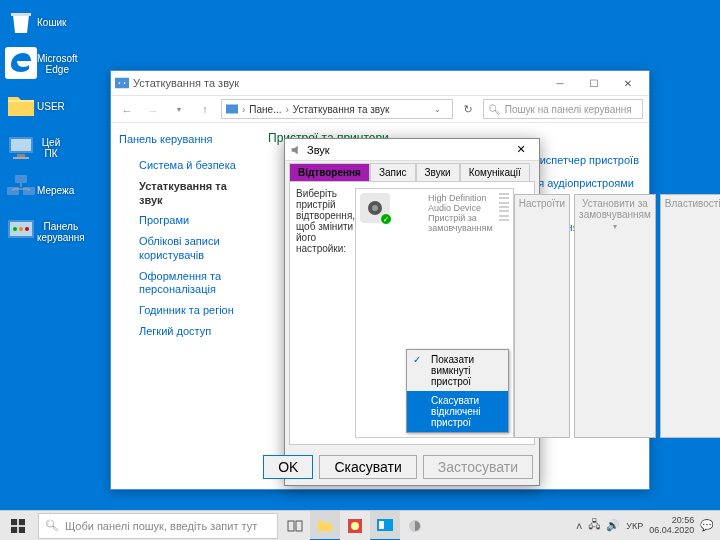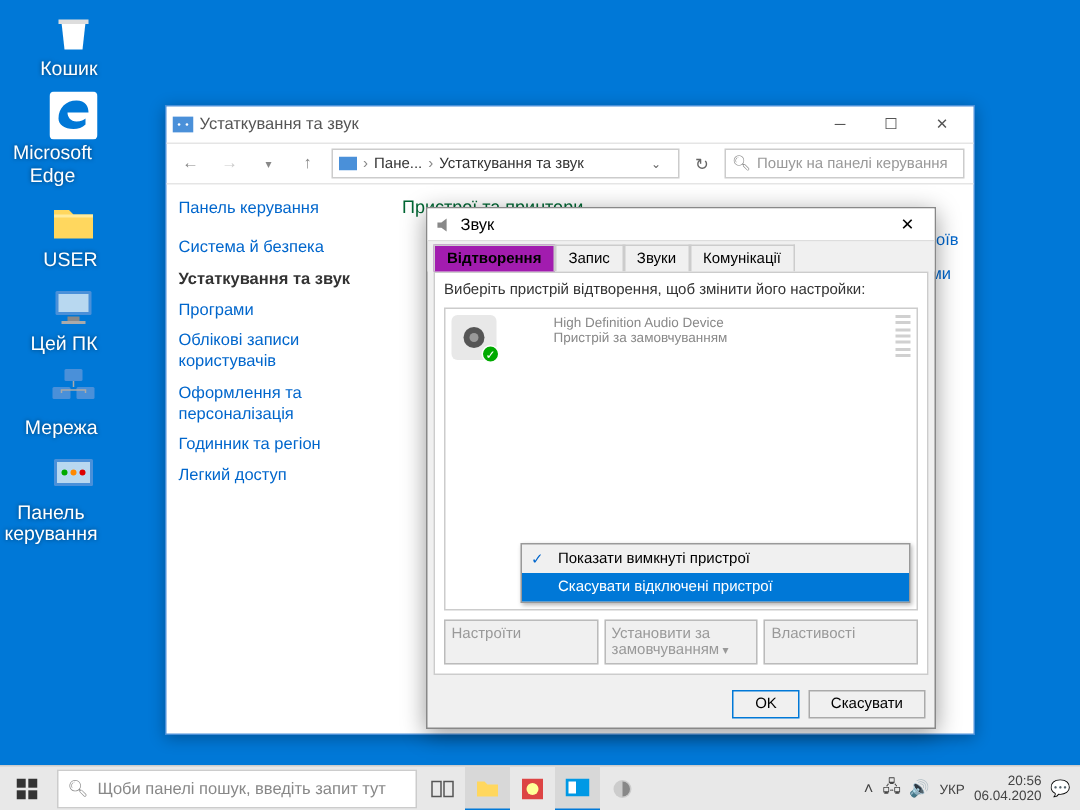--- a/index.html
+++ b/index.html
@@ -1,20 +1,20 @@
 <!DOCTYPE html>
 <html><head>
 <meta charset="utf-8">
 <style>
 * { margin: 0; padding: 0; box-sizing: border-box; font-family: "Segoe UI", Tahoma, sans-serif; }
 body { width: 720px; height: 540px; background: #0078d7; overflow: hidden; position: relative; }
 
 
 .desktop-icons { position: absolute; top: 5px; left: 5px; width: 60px; }
-.desktop-icon { display: flex; flex-direction: column; align-items: flex-end; margin-bottom: 8px; color: #fff; font-size: 13px; text-align: center; cursor: pointer; }
+.desktop-icon { display: flex; align-items: center; margin-bottom: 8px; color: #fff; font-size: 10px; text-align: center; cursor: pointer; }
 .desktop-icon .ico { width: 32px; height: 32px; margin-bottom: 2px; display: flex; align-items: center; justify-content: center; }
 .desktop-icon .ico svg { width: 32px; height: 32px; }
 .desktop-icon span { text-shadow: 0 0 3px rgba(0,0,0,0.5); line-height: 1.1; }
 
 
 .cp-window { position: absolute; top: 70px; left: 110px; width: 540px; height: 420px; background: #fff; border: 1px solid #4a90d9; box-shadow: 0 2px 10px rgba(0,0,0,0.3); }
 .cp-titlebar { height: 24px; display: flex; align-items: center; padding: 0 4px; font-size: 11px; color: #555; }
 .cp-titlebar .cp-icon { width: 14px; height: 14px; margin-right: 4px; }
 .cp-titlebar .title-text { flex: 1; }
 .cp-titlebar .win-controls { display: flex; }
@@ -26,62 +26,62 @@
 .breadcrumb-box .crumb { color: #333; }
 .breadcrumb-box .sep { color: #888; padding: 0 2px; }
 .dd-btn { width: 14px; color: #666; }
 .refresh-btn { width: 18px; height: 18px; display: flex; align-items: center; justify-content: center; }
 .search-box { width: 160px; height: 20px; border: 1px solid #ccc; display: flex; align-items: center; padding: 0 4px; font-size: 10px; color: #999; }
 .search-box .s-icon { margin-right: 4px; color: #888; }
 
 .cp-body { display: flex; height: calc(100% - 52px); }
 .cp-sidebar { width: 145px; padding: 10px 8px; font-size: 11px; }
 .cp-sidebar .home-link { color: #0066cc; margin-bottom: 14px; display: block; }
-.cp-sidebar .side-link { color: #0066cc; display: block; margin-bottom: 7px; line-height: 1.25; }
+.cp-sidebar .side-link { color: #0066cc; display: block; margin-bottom: 7px; line-height: 1.25; margin-left: 20px; }
 .cp-sidebar .side-link.active { color: #333; font-weight: 600; }
 
 .cp-main { flex: 1; padding: 8px 12px; position: relative; font-size: 11px; }
 .cp-main .category-title { color: #006633; font-size: 12px; margin-bottom: 6px; }
 .cp-main .right-links { position: absolute; right: 10px; top: 30px; font-size: 11px; }
 .cp-main .right-links .rlink { color: #0066cc; display: flex; align-items: center; margin-bottom: 10px; gap: 4px; }
 
 
-.sound-window { position: absolute; top: 138px; left: 284px; width: 340px; height: 348px; background: #f0f0f0; border: 1px solid #888; box-shadow: 0 3px 15px rgba(0,0,0,0.4); display: flex; flex-direction: column; }
+.sound-window { position: absolute; top: 138px; left: 284px; width: 256px; height: 348px; background: #f0f0f0; border: 1px solid #888; box-shadow: 0 3px 15px rgba(0,0,0,0.4); display: flex; flex-direction: column; }
 .sound-titlebar { height: 22px; display: flex; align-items: center; padding: 0 4px; background: #fff; font-size: 11px; border-bottom: 1px solid #ddd; }
 .sound-titlebar .s-icon-tb { width: 14px; height: 14px; margin-right: 4px; }
 .sound-titlebar .s-title { flex: 1; }
 .sound-titlebar .s-close { width: 28px; height: 18px; display: flex; align-items: center; justify-content: center; font-size: 11px; cursor: pointer; }
 
 .sound-tabs { display: flex; font-size: 10px; padding: 2px 4px 0 4px; background: #f0f0f0; }
 .sound-tab { padding: 3px 8px; border: 1px solid #ccc; background: #f0f0f0; margin-right: 0px; cursor: pointer; border-bottom: none; }
 .sound-tab.active { background: #a21caf; position: relative; z-index: 2; font-weight: bold; }
 
-.sound-panel { flex: 1; margin: 0 4px 4px 4px; background: #fff; border: 1px solid #ccc; padding: 6px; display: flex; flex-direction: column; position: relative; }
+.sound-panel { flex: 1; margin: 0 4px 4px 4px; background: #fff; border: 1px solid #ccc; padding: 6px; display: flex; flex-direction: row; position: relative; }
 .sound-instr { font-size: 10px; margin-bottom: 6px; color: #333; }
 .device-list { flex: 1; border: 1px solid #ccc; background: #fff; position: relative; }
 .device-item { display: flex; padding: 4px; gap: 6px; align-items: flex-start; }
 .device-item .dev-icon { width: 30px; height: 30px; background: #e8e8e8; border-radius: 4px; position: relative; display: flex; align-items: center; justify-content: center; }
 .device-item .dev-icon .check { position: absolute; bottom: -2px; right: -2px; width: 12px; height: 12px; background: #0a0; border-radius: 50%; border: 1px solid #fff; display: flex; align-items: center; justify-content: center; color: #fff; font-size: 8px; }
 .device-item .dev-text { flex: 1; font-size: 10px; }
 .device-item .dev-name { font-weight: 600; color: #333; }
 .device-item .dev-desc, .device-item .dev-status { color: #888; font-size: 9px; padding-left: 32px; }
 .device-item .dev-level { width: 10px; height: 28px; display: flex; flex-direction: column; justify-content: space-between; }
 .device-item .dev-level .bar { height: 2px; background: #d0d0d0; }
 
 .context-menu { position: absolute; bottom: 4px; left: 50px; right: 4px; background: #f0f0f0; border: 1px solid #999; box-shadow: 1px 1px 3px rgba(0,0,0,0.3); font-size: 10px; }
 .context-menu .ctx-item { padding: 4px 6px 4px 24px; position: relative; cursor: pointer; }
 .context-menu .ctx-item.highlighted { background: #0078d7; color: #fff; }
 .context-menu .ctx-item .check-mark { position: absolute; left: 6px; color: #0066cc; }
 
 .sound-btns-row { display: flex; gap: 4px; margin-top: 6px; font-size: 10px; }
-.sound-btns-row .btn { flex: 1; padding: 3px 4px; border: 1px solid #bbb; background: #f0f0f0; text-align: left; color: #999; }
+.sound-btns-row .btn { flex: 1; padding: 3px 4px; border: 1px solid #bbb; background: #f0f0f0; text-align: center; color: #999; }
 .sound-btns-row .btn.dd::after { content: " ▾"; font-size: 8px; }
 
 .sound-footer { display: flex; justify-content: flex-end; gap: 6px; padding: 6px; }
-.sound-footer .fbtn { padding: 3px 14px; font-size: 10px; border: 1px solid #aaa; background: #f0f0f0; cursor: pointer; }
+.sound-footer .fbtn { padding: 3px 14px; font-size: 14px; border: 1px solid #aaa; background: #f0f0f0; cursor: pointer; }
 .sound-footer .fbtn.primary { border: 1px solid #0078d7; }
 .sound-footer .fbtn.disabled { color: #999; }
 
 
 .taskbar { position: absolute; bottom: 0; left: 0; right: 0; height: 30px; background: #e8e8e8; display: flex; align-items: center; border-top: 1px solid #ccc; }
 .start-btn { width: 36px; height: 30px; display: flex; align-items: center; justify-content: center; cursor: pointer; }
 .taskbar-search { width: 240px; height: 26px; background: #fff; border: 1px solid #ccc; display: flex; align-items: center; padding: 0 6px; font-size: 11px; color: #888; gap: 6px; margin: 0 2px; }
 .task-btn { width: 30px; height: 30px; display: flex; align-items: center; justify-content: center; cursor: pointer; }
 .task-btn.active { border-bottom: 2px solid #0078d7; background: #d8d8d8; }
 .taskbar-spacer { flex: 1; }
@@ -277,20 +277,21 @@
     </div>
     <div class="sound-btns-row">
       <div class="btn">Настроїти</div>
       <div class="btn dd">Установити за замовчуванням</div>
       <div class="btn">Властивості</div>
     </div>
   </div>
   <div class="sound-footer">
     <div class="fbtn primary">OK</div>
     <div class="fbtn">Скасувати</div>
+    <div class="fbtn disabled">Застосувати</div>
   </div>
 </div>
 
 <div class="taskbar">
   <div class="start-btn">
     <svg width="14" height="14" viewBox="0 0 16 16">
         <rect fill="#333" x="0" y="0" width="7" height="7"></rect>
         <rect fill="#333" x="9" y="0" width="7" height="7"></rect>
         <rect fill="#333" x="0" y="9" width="7" height="7"></rect>
         <rect fill="#333" x="9" y="9" width="7" height="7"></rect>

